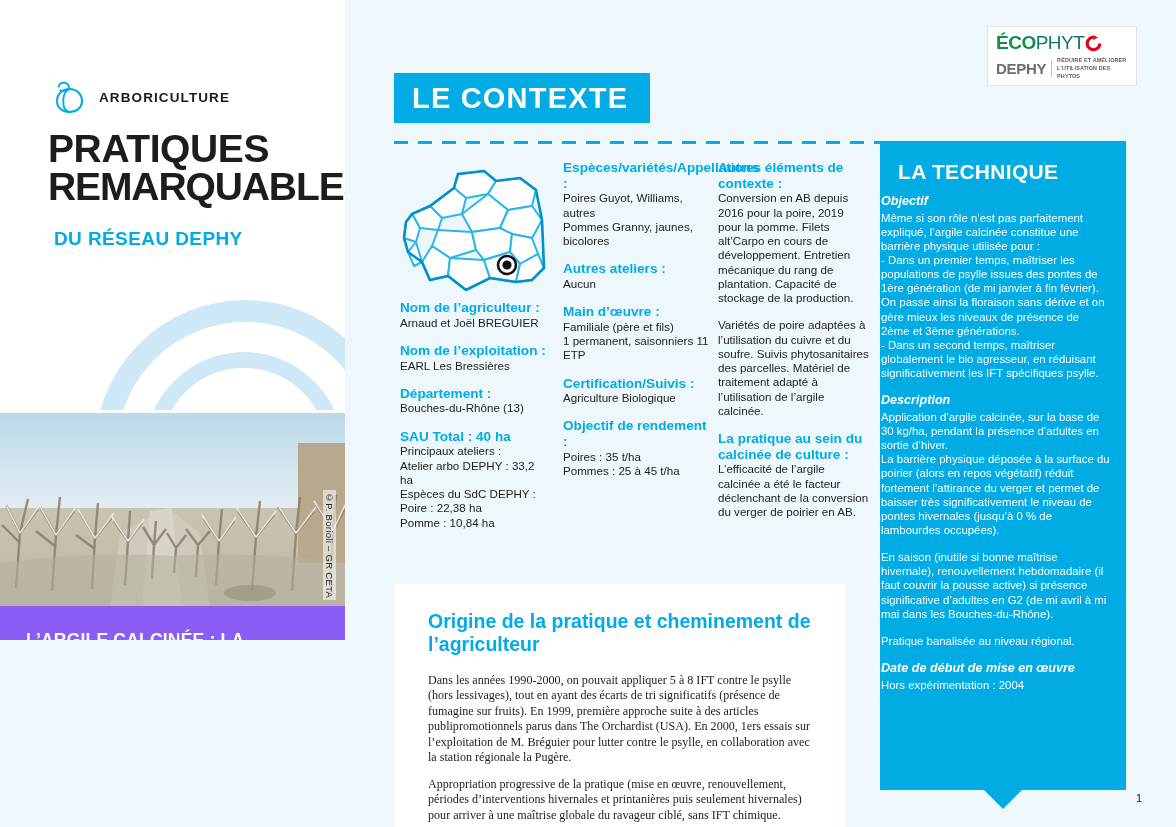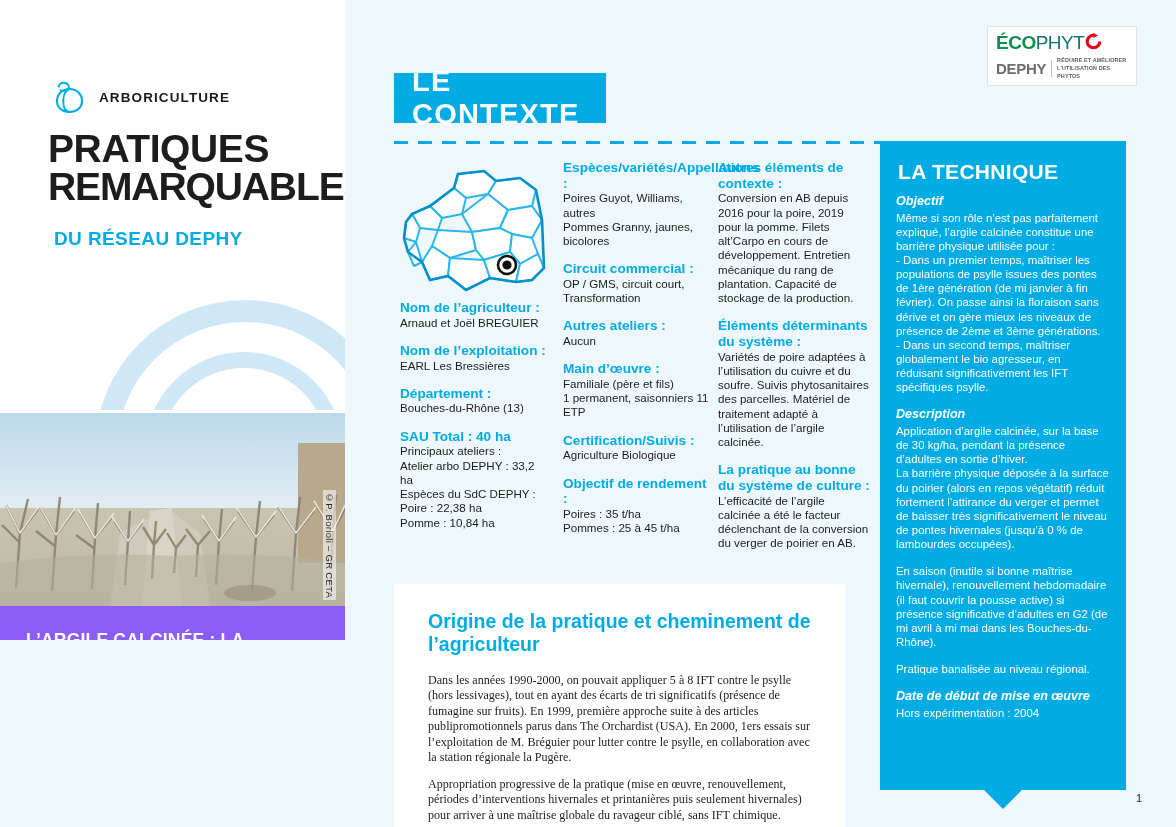--- a/index.html
+++ b/index.html
@@ -48,31 +48,31 @@
   .blueband{position:absolute;left:0;top:606px;width:345px;height:221px;background:#8b5cf6;}
   .bb-title{position:absolute;left:26px;top:24px;width:300px;font-size:17.5px;font-weight:bold;
     color:#ffffff;line-height:1.18;letter-spacing:0.2px;}
   .bb-bio{position:absolute;left:26px;top:100px;width:305px;font-size:12.6px;color:#ffffff;}
   .bb-bio i{font-style:italic;}
   .bb-date{position:absolute;left:28px;top:145px;font-size:10.5px;font-weight:bold;color:#ffffff;}
 
   
   .main{position:absolute;left:345px;top:0;width:831px;height:827px;background:#eef7fc;}
 
-  .ctx-banner{position:absolute;left:49px;top:73px;width:212px;height:50px;background:#00ace3;
+  .ctx-banner{position:absolute;left:49px;top:73px;width:256px;height:50px;background:#00ace3;
     display:flex;align-items:center;}
   .ctx-banner span{color:#fff;font-size:29px;font-weight:bold;letter-spacing:1.2px;margin-left:18px;}
 
   .dashline{position:absolute;left:49px;top:141px;width:488px;height:3px;
     background-image:linear-gradient(to right,#00ace3 0 14px,transparent 14px 24px);
     background-size:24px 3px;background-repeat:repeat-x;}
 
   .ecologo{position:absolute;left:642px;top:26px;width:150px;height:60px;background:#fff;
     border:1px solid #e3e3e3;box-sizing:border-box;padding:6px 8px;}
-  .eco-l1{display:flex;align-items:flex-start;line-height:1;}
+  .eco-l1{display:flex;align-items:flex-end;line-height:1;}
   .eco-eco{font-size:19px;font-weight:bold;color:#0e8f4e;letter-spacing:-0.5px;}
   .eco-phyt{font-size:19px;font-weight:normal;color:#0f766e;letter-spacing:-0.5px;}
   .eco-o{position:relative;width:17px;height:17px;margin-left:1px;}
   .eco-o svg{position:absolute;left:0;top:0;}
   .eco-l2{display:flex;align-items:center;margin-top:5px;}
   .eco-dephy{font-size:15px;font-weight:bold;color:#6d6d6d;letter-spacing:-0.3px;}
   .eco-sep{width:1px;height:17px;background:#bdbdbd;margin:0 5px;}
   .eco-tag{font-size:5.4px;font-weight:bold;color:#5b5b5b;line-height:1.45;letter-spacing:0.15px;}
 
   
@@ -84,21 +84,21 @@
   .col .blk{margin-bottom:13px;}
   .col .blk p{margin:0;}
   .col .val{color:#1d1d1b;}
   .colA{left:55px;top:300px;width:150px;}
   .colB{left:218px;top:160px;width:148px;}
   .colC{left:373px;top:160px;width:152px;}
 
   
   .tech{position:absolute;left:535px;top:141px;width:246px;height:649px;background:#00ace3;}
   .tech-title{color:#fff;font-size:21px;font-weight:bold;margin:19px 0 0 18px;letter-spacing:0.3px;}
-  .tech-body{color:#fff;font-size:11.4px;line-height:1.24;padding:10px 16px 0 16px;}
+  .tech-body{color:#fff;font-size:11.4px;line-height:1.24;padding:10px 16px 0 1px;}
   .tech-body .hd{font-weight:bold;font-style:italic;font-size:12.6px;display:block;margin-bottom:1px;}
   .tech-body p{margin:0 0 13px 0;}
   .tech-arrow{position:absolute;left:50%;transform:translateX(-50%);bottom:-19px;
     width:0;height:0;border-left:19px solid transparent;border-right:19px solid transparent;
     border-top:19px solid #00ace3;}
 
   
   .origin{position:absolute;left:49px;top:584px;width:451px;height:274px;background:#ffffff;}
   .origin h3{margin:26px 0 0 34px;font-size:19.5px;font-weight:bold;color:#00ace3;line-height:1.2;width:390px;}
   .origin p{margin:0 0 11px 34px;width:384px;font-size:12.1px;color:#1d1d1b;line-height:1.28;font-family:Liberation Serif, serif;}
@@ -263,24 +263,20 @@
       </div>
     </div>
 
     <div class="col colB">
       <div class="blk">
         <h4>Espèces/variétés/Appellations :</h4>
         <p class="val pre" style="white-space: pre-line;">Poires Guyot, Williams, autres
 Pommes Granny, jaunes, bicolores</p>
       </div>
       <div class="blk">
-        <h4>Circuit commercial  :</h4>
-        <p class="val">OP / GMS, circuit court, Transformation</p>
-      </div>
-      <div class="blk">
         <h4>Autres ateliers :</h4>
         <p class="val">Aucun</p>
       </div>
       <div class="blk">
         <h4>Main d’œuvre :</h4>
         <p class="val pre" style="white-space: pre-line;">Familiale (père et fils)
 1 permanent, saisonniers 11 ETP</p>
       </div>
       <div class="blk">
         <h4>Certification/Suivis :</h4>
@@ -292,25 +288,24 @@
 Pommes : 25 à 45 t/ha</p>
       </div>
     </div>
 
     <div class="col colC">
       <div class="blk">
         <h4>Autres éléments de contexte :</h4>
         <p class="val">Conversion en AB depuis 2016 pour la poire, 2019 pour la pomme. Filets alt’Carpo en cours de développement. Entretien mécanique du rang de plantation. Capacité de stockage de la production.</p>
       </div>
       <div class="blk">
-        <h4>Éléments déterminants du système :</h4>
         <p class="val">Variétés de poire adaptées à l’utilisation du cuivre et du soufre. Suivis phytosanitaires des parcelles. Matériel de traitement adapté à l’utilisation de l’argile calcinée.</p>
       </div>
       <div class="blk">
-        <h4>La pratique au bonne du système de culture :</h4>
+        <h4>La pratique au sein du calcinée de culture :</h4>
         <p class="val">L’efficacité de l’argile calcinée a été le facteur déclenchant de la conversion du verger de poirier en AB.</p>
       </div>
     </div>
 
     <div class="tech">
       <div class="tech-title">LA TECHNIQUE</div>
       <div class="tech-body">
         <p>
           <span class="hd">Objectif</span>
           <span class="pre" style="white-space: pre-line;">Même si son rôle n’est pas parfaitement expliqué, l’argile calcinée constitue une barrière physique utilisée pour :

